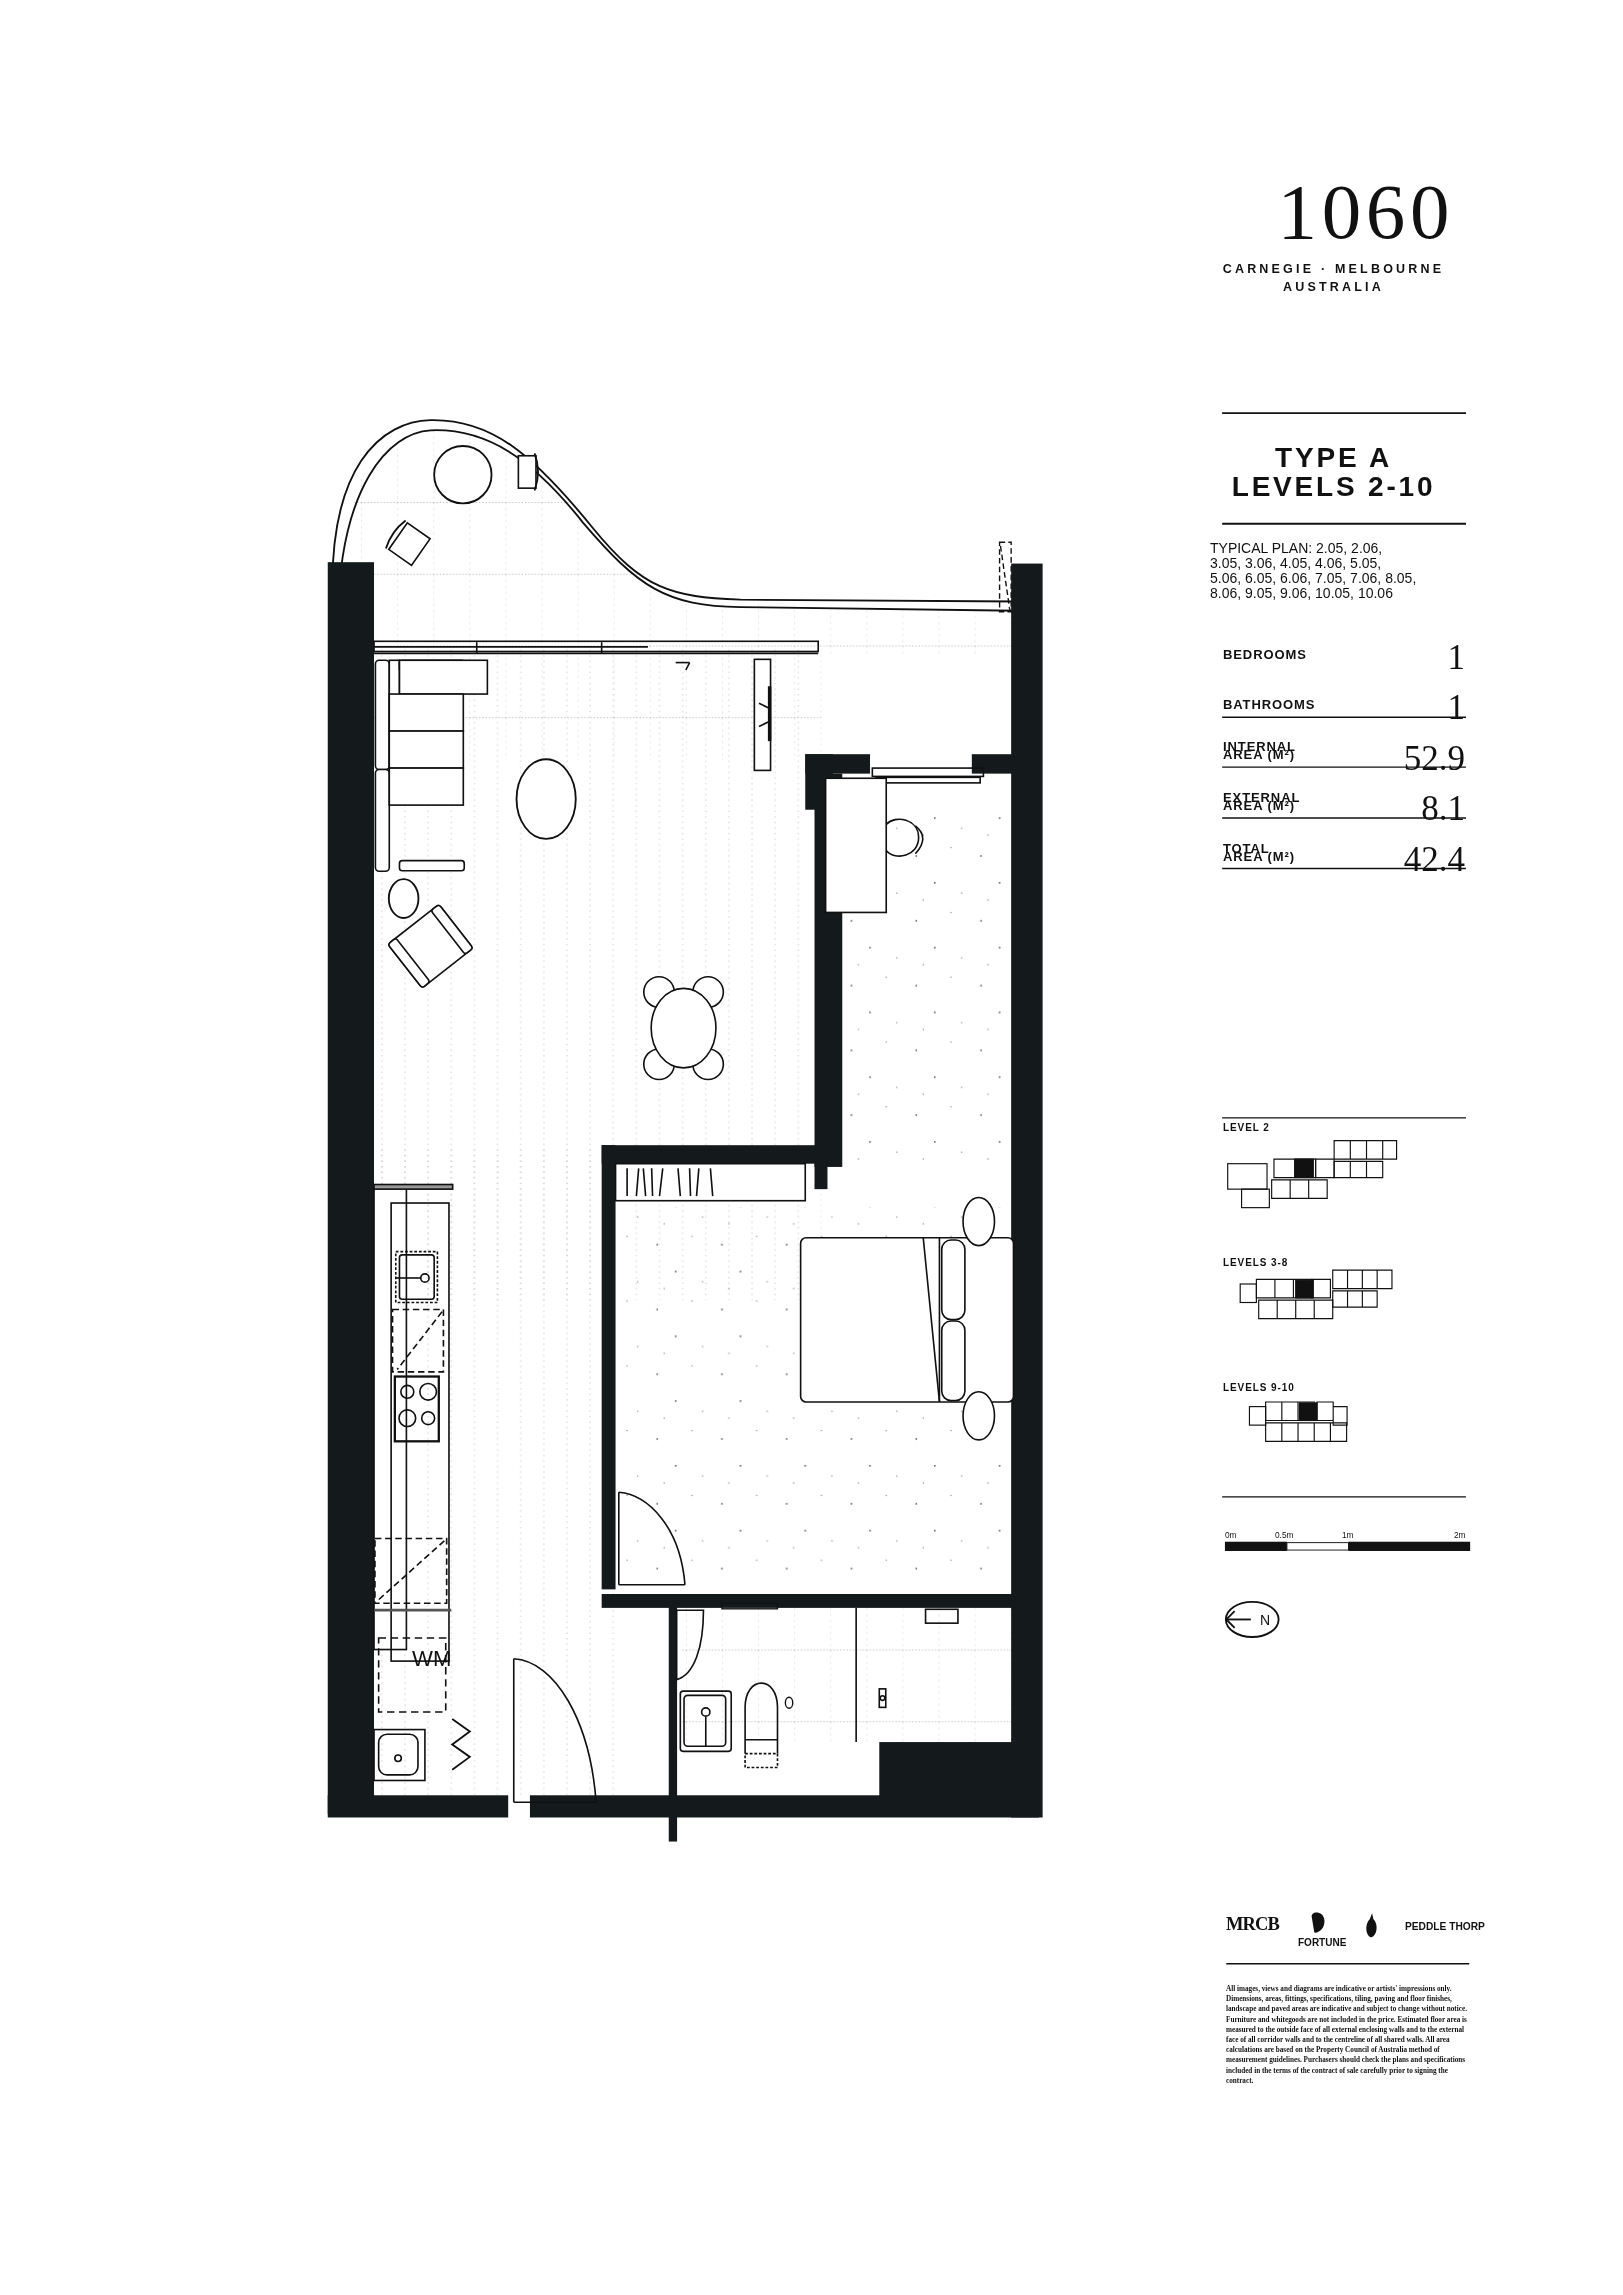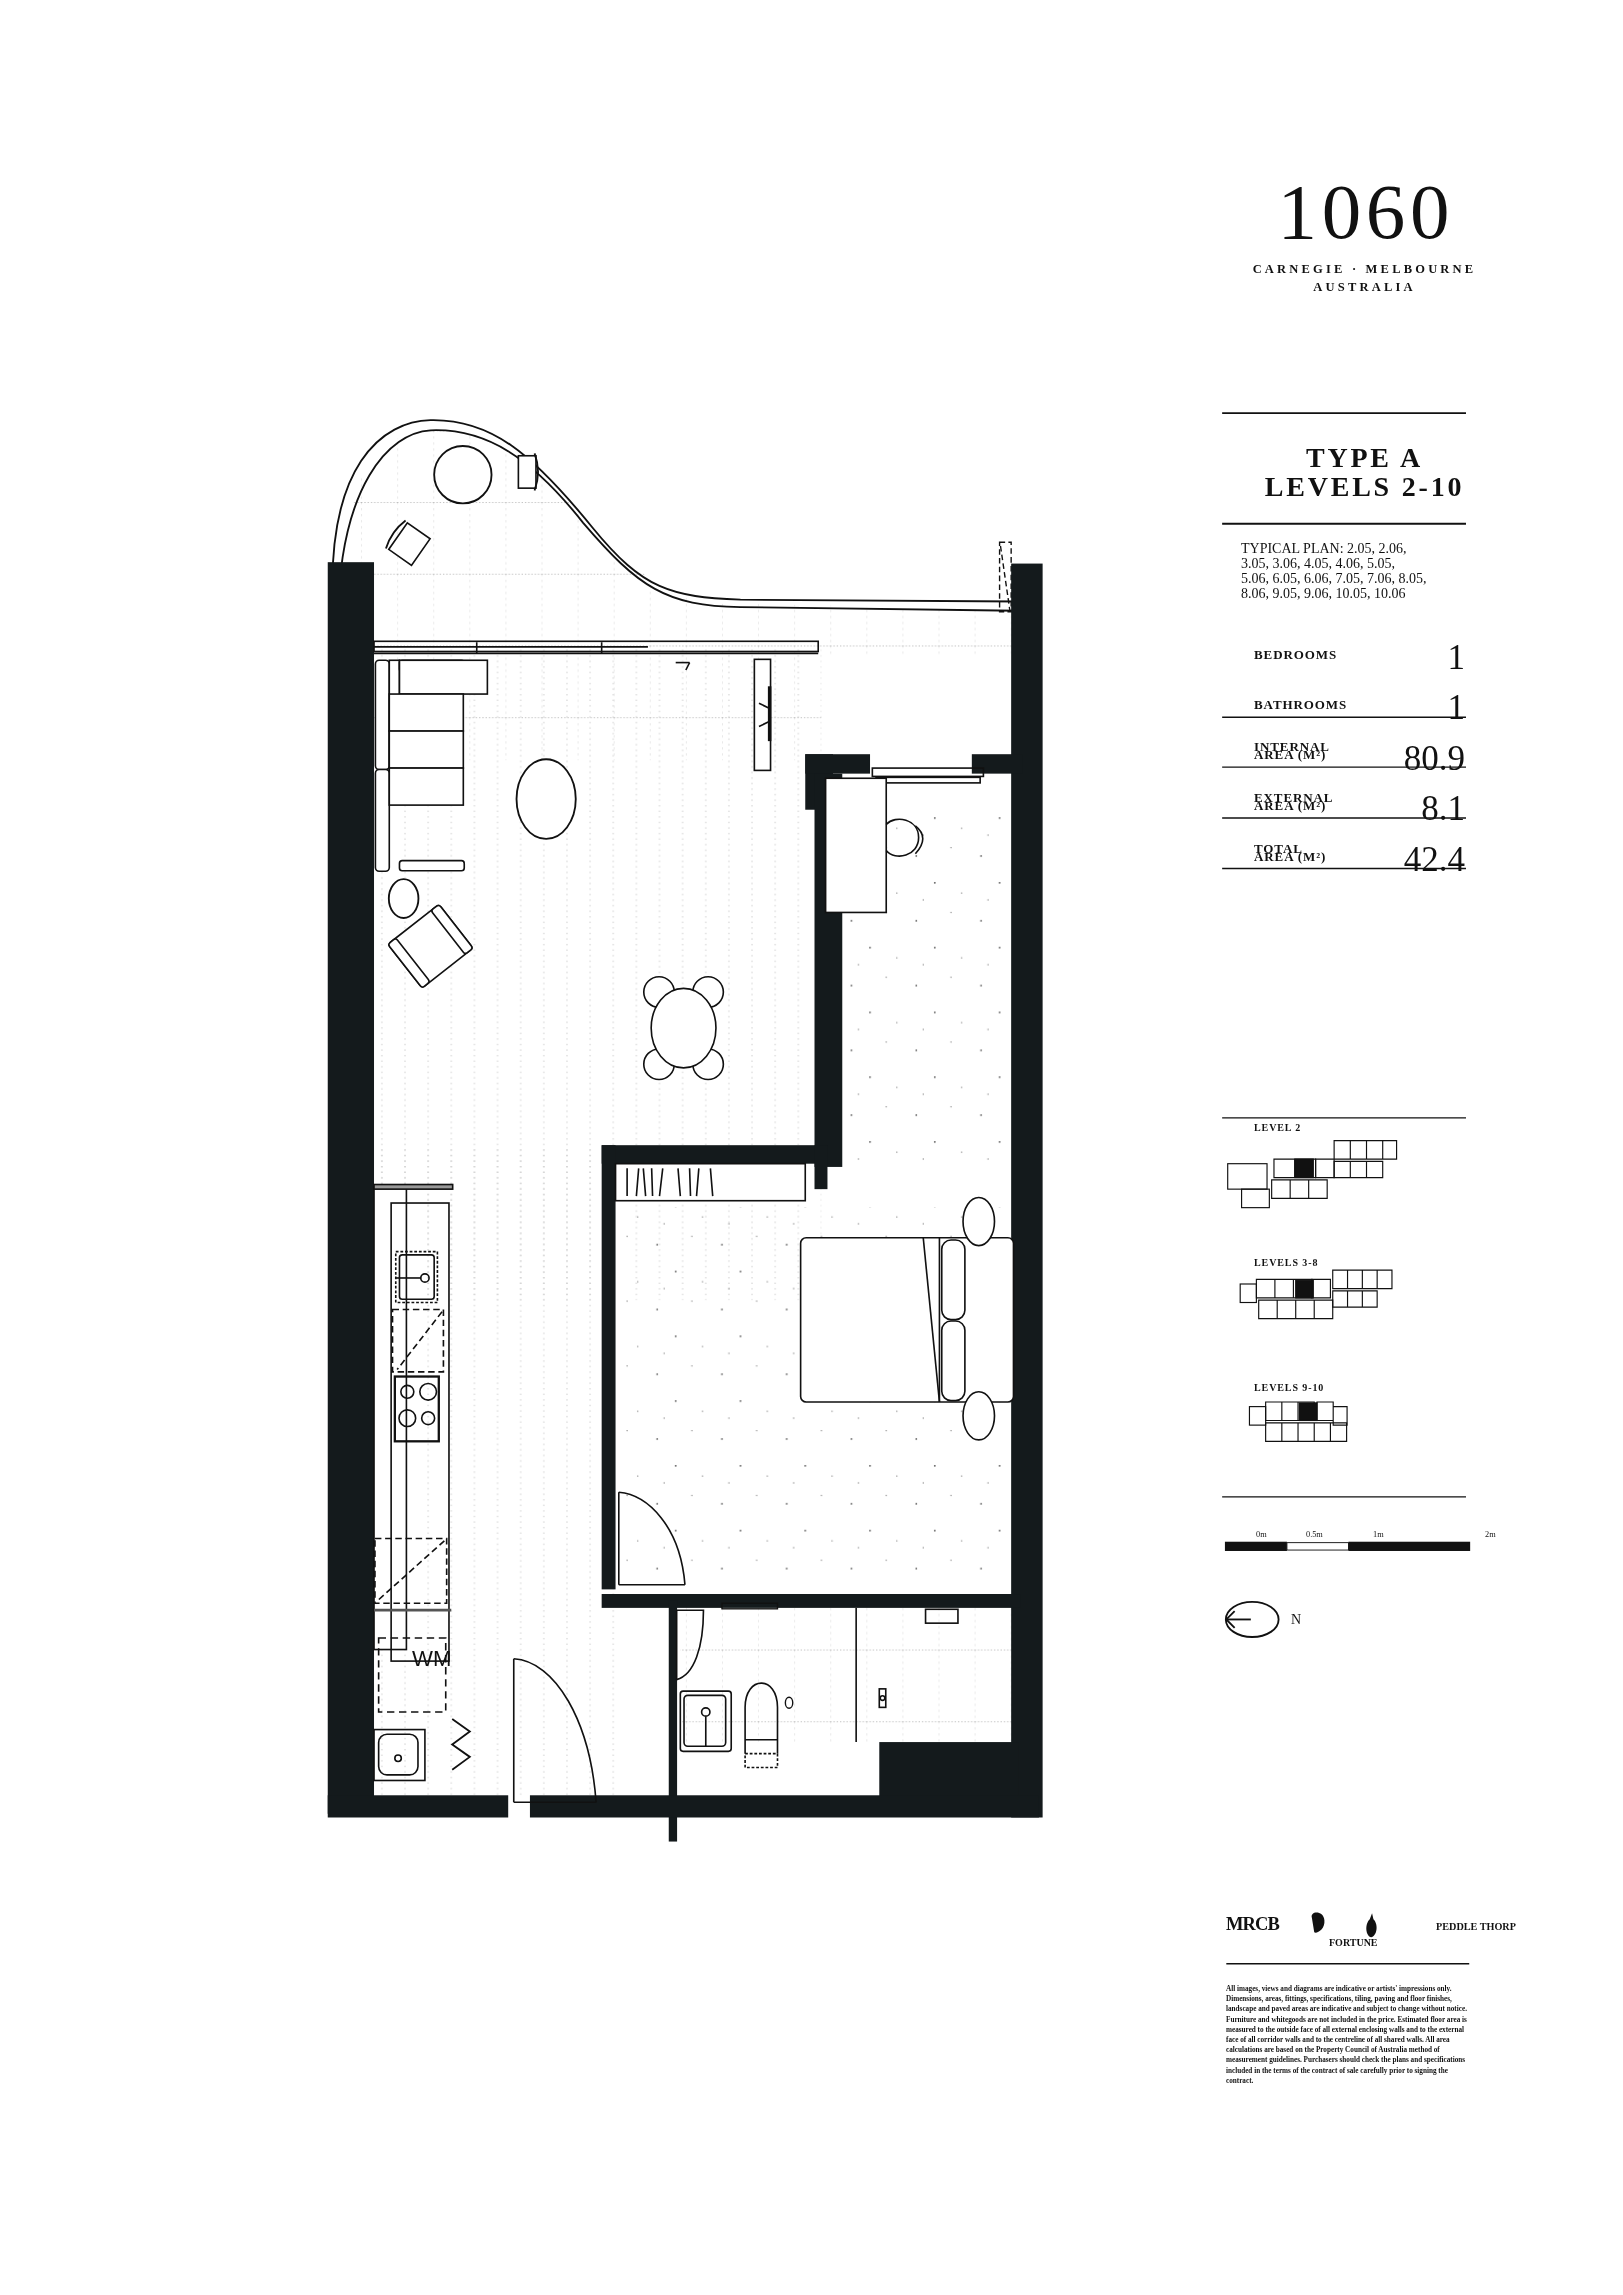--- a/index.html
+++ b/index.html
@@ -1,17 +1,17 @@
 <!DOCTYPE html>
 <html style="font-size:7.4px"><head>
 <meta charset="utf-8">
 <style>
   html, body { margin: 0; padding: 0; background: #ffffff; }
   body { width: 1623px; height: 2295px; position: relative; overflow: hidden; color: #111; }
-  .sans { font-family: Liberation Serif, serif; margin-left: 31px; }
+  .sans { font-family: Liberation Sans, sans-serif; }
   .serif { font-family: "Liberation Serif", "DejaVu Serif", serif; }
 
   #plan { position: absolute; left: 0; top: 0; width: 1623px; height: 2295px; }
 
   .logo-num { position: absolute; left: 1213px; top: 172px; width: 241px; text-align: right;
               font-size: 79px; line-height: 79px; letter-spacing: 4.6px; font-weight: 300; }
   .logo-sub { position: absolute; left: 1213px; width: 241px; text-align: center;
               font-size: 12.5px; font-weight: bold; letter-spacing: 3.2px; }
 
   .title { position: absolute; left: 1213px; width: 241px; text-align: center;
@@ -352,21 +352,21 @@
   <div class="stat-label sans" style="top:647px">BEDROOMS</div>
   <div class="stat-value serif" style="top:639px">1</div>
 </div>
 <div>
   <div class="stat-label sans" style="top:697px;">BATHROOMS</div>
   <div class="stat-value serif" style="top:689px">1</div>
 </div>
 <div>
   <div class="stat-label sans" style="top:739px">INTERNAL</div>
   <div class="stat-label sans" style="top:747px">AREA (M²)</div>
-  <div class="stat-value serif" style="top:740px">80.9</div>
+  <div class="stat-value serif" style="top:740px">52.9</div>
 </div>
 <div>
   <div class="stat-label sans" style="top:790px">EXTERNAL</div>
   <div class="stat-label sans" style="top:798px">AREA (M²)</div>
   <div class="stat-value serif" style="top:790px">8.1</div>
 </div>
 <div>
   <div class="stat-label sans" style="top:841px">TOTAL</div>
   <div class="stat-label sans" style="top:849px">AREA (M²)</div>
   <div class="stat-value serif" style="top:841px">42.4</div>

